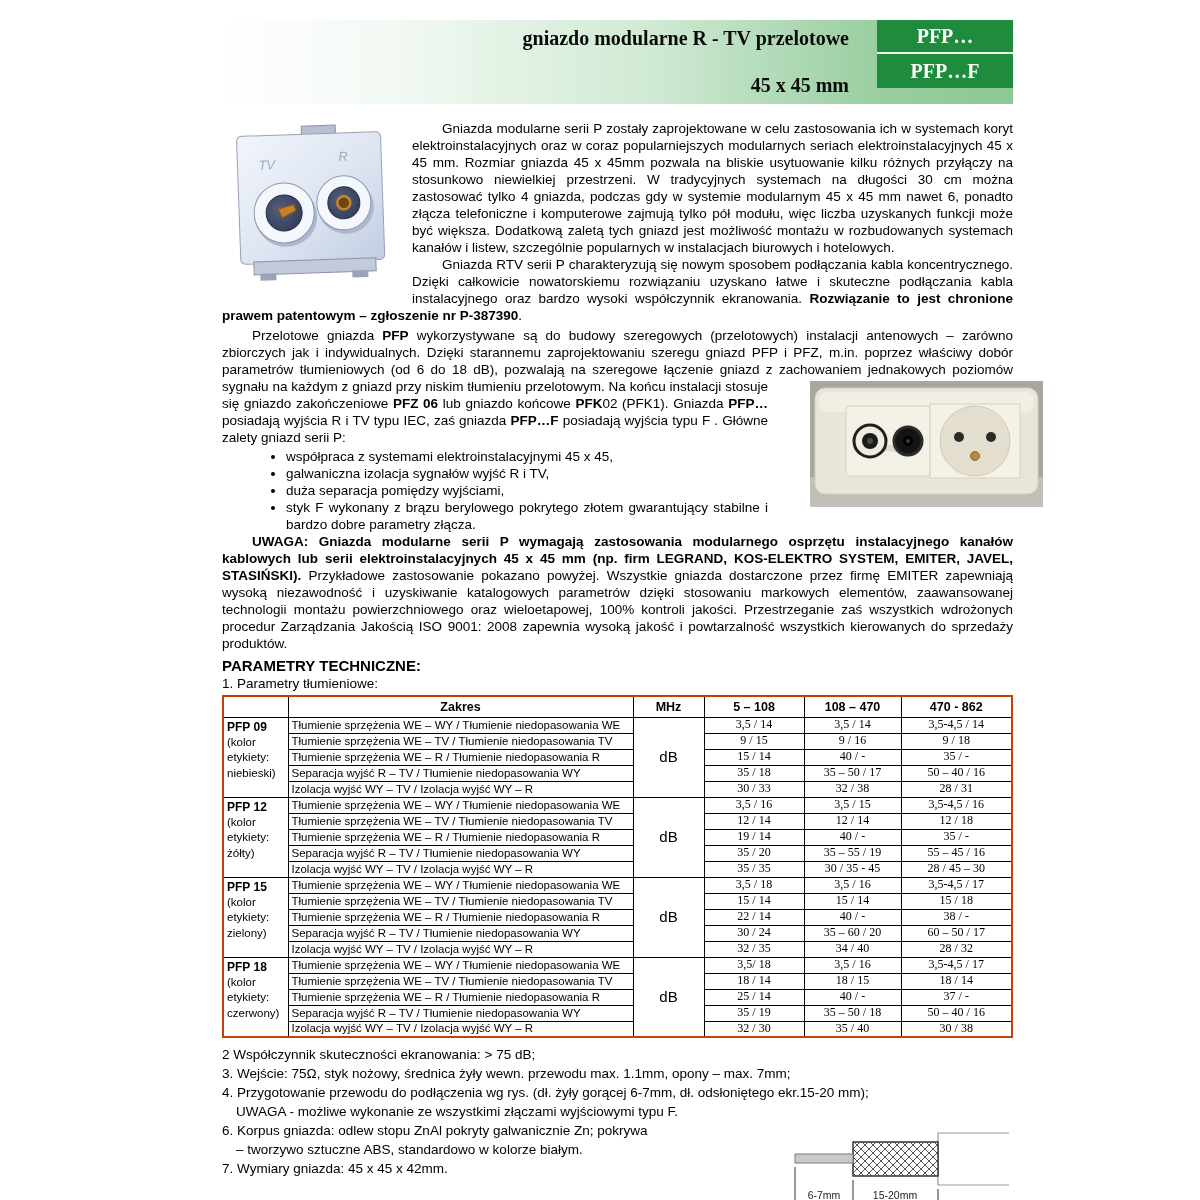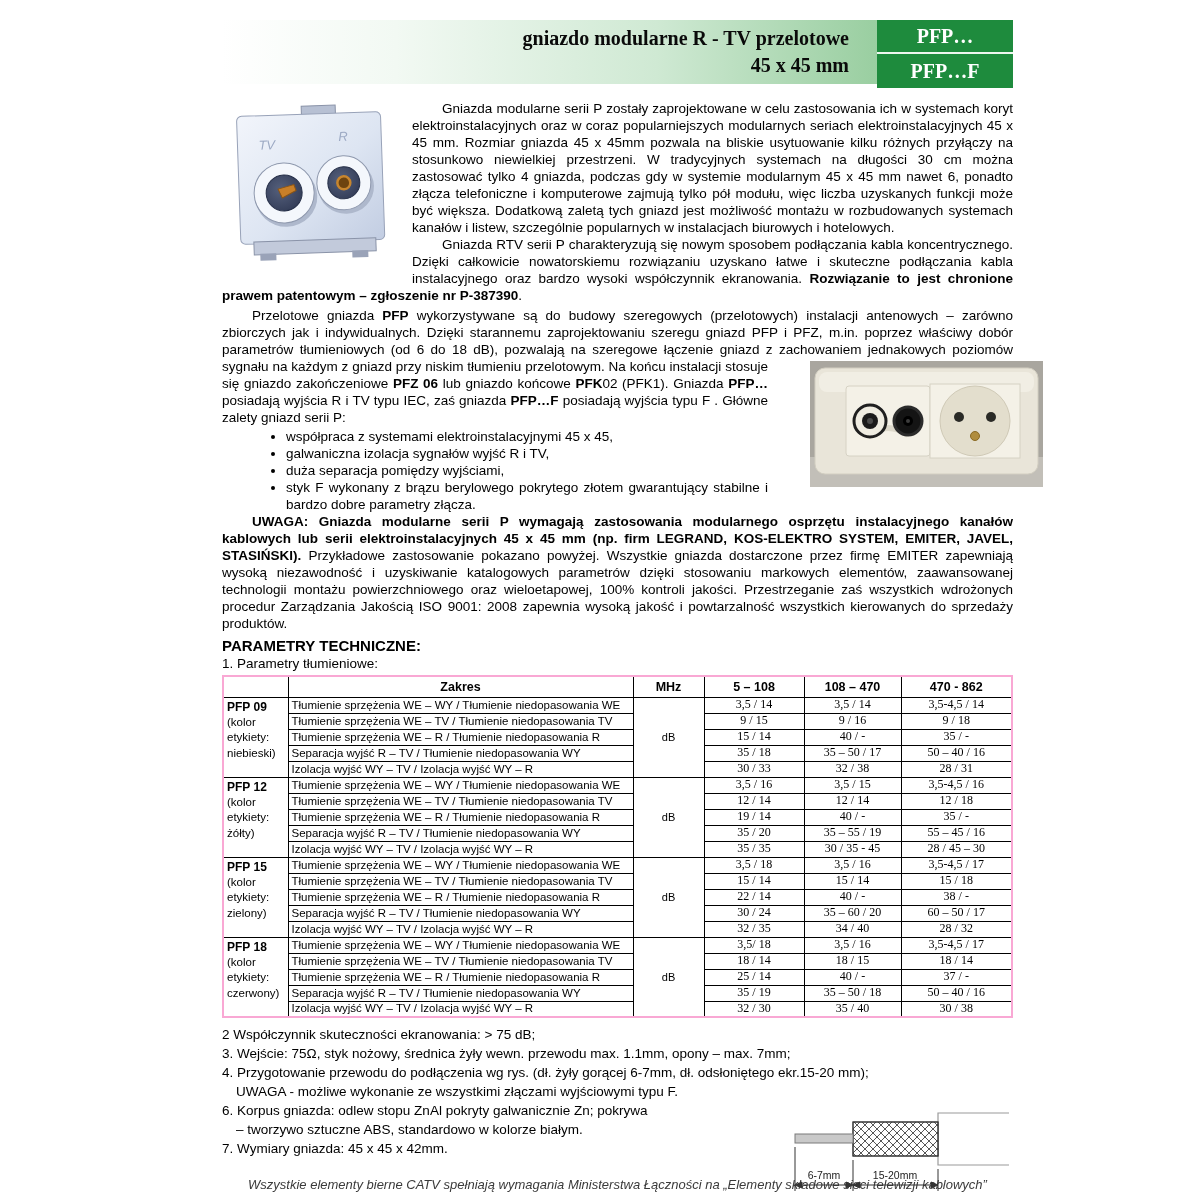--- a/index.html
+++ b/index.html
@@ -5,21 +5,21 @@
   * { box-sizing: border-box; }
   html,body { margin:0; padding:0; }
   body {
     width:1200px; height:1200px; background:#ffffff; overflow:hidden;
     font-family:"Liberation Sans", sans-serif; color:#000;
   }
   .content { position:absolute; left:222px; top:0; width:791px; }
 
   
   .header-band {
-    position:relative; margin-top:20px; height:64px;
+    position:relative; margin-top:20px; height:84px;
     background:linear-gradient(90deg,#ffffff 0%,#f2f9f3 22%,#cfe9d3 55%,#9bcfa2 82%,#8cc794 100%);
   }
   .band-titles {
     position:absolute; right:150px; left:0; top:0; bottom:0; text-align:right;
     font-family:"Liberation Serif", serif; font-weight:bold; font-size:20px; color:#0a0a0a;
   }
   .band-title-1 { position:absolute; right:14px; top:7px; }
   .band-title-2 { position:absolute; right:14px; bottom:7px; }
   .code-box {
     position:absolute; right:0; top:0; width:136px; height:68px; background:#1e8b3d;
@@ -38,29 +38,29 @@
   ul.features { margin:2px 0 0 0; padding:0 0 0 64px; }
   ul.features li { text-align:justify; }
   .uwaga { clear:both; margin-top:2px; }
   .b { font-weight:bold; }
   .ph { font-weight:bold; margin-top:5px; font-size:15px; }
   .item1 { margin:2px 0 4px 0; font-size:13.5px; }
 
   
   table.att {
     border-collapse:collapse; table-layout:fixed; width:789px;
-    border:2px solid #f9a8d4; font-size:12px;
+    border:2px solid #c2410c; font-size:12px;
   }
   table.att col.c1{width:65px;} table.att col.c2{width:345px;} table.att col.c3{width:71px;}
   table.att col.c4{width:100px;} table.att col.c5{width:97px;} table.att col.c6{width:111px;}
   table.att th { border:1px solid #000; font-size:12.5px; height:21px; padding:0 2px; text-align:center; }
   table.att td { border:1px solid #000; height:16px; padding:0 3px; line-height:1.1; }
   table.att td.lbl { font-size:11.5px; white-space:nowrap; overflow:hidden; }
   table.att td.val { text-align:center; font-size:12px; white-space:nowrap;font-family:Liberation Serif, serif; }
-  table.att td.unit { text-align:center; font-size:11px; }
+  table.att td.unit { text-align:center; font-size:15px; }
   table.att td.gname { font-size:11.5px; vertical-align:top; padding-top:1px; line-height:1.35; }
   table.att td.gname b { font-size:12px; display:block; }
 
   
   .notes { position:relative; margin-top:7px; font-size:13.5px; line-height:19px; }
   .note { white-space:nowrap; }
   .note.indent { padding-left:14px; }
   .diagram { position:absolute; right:0; top:76px; width:220px; height:98px; }
 
   

